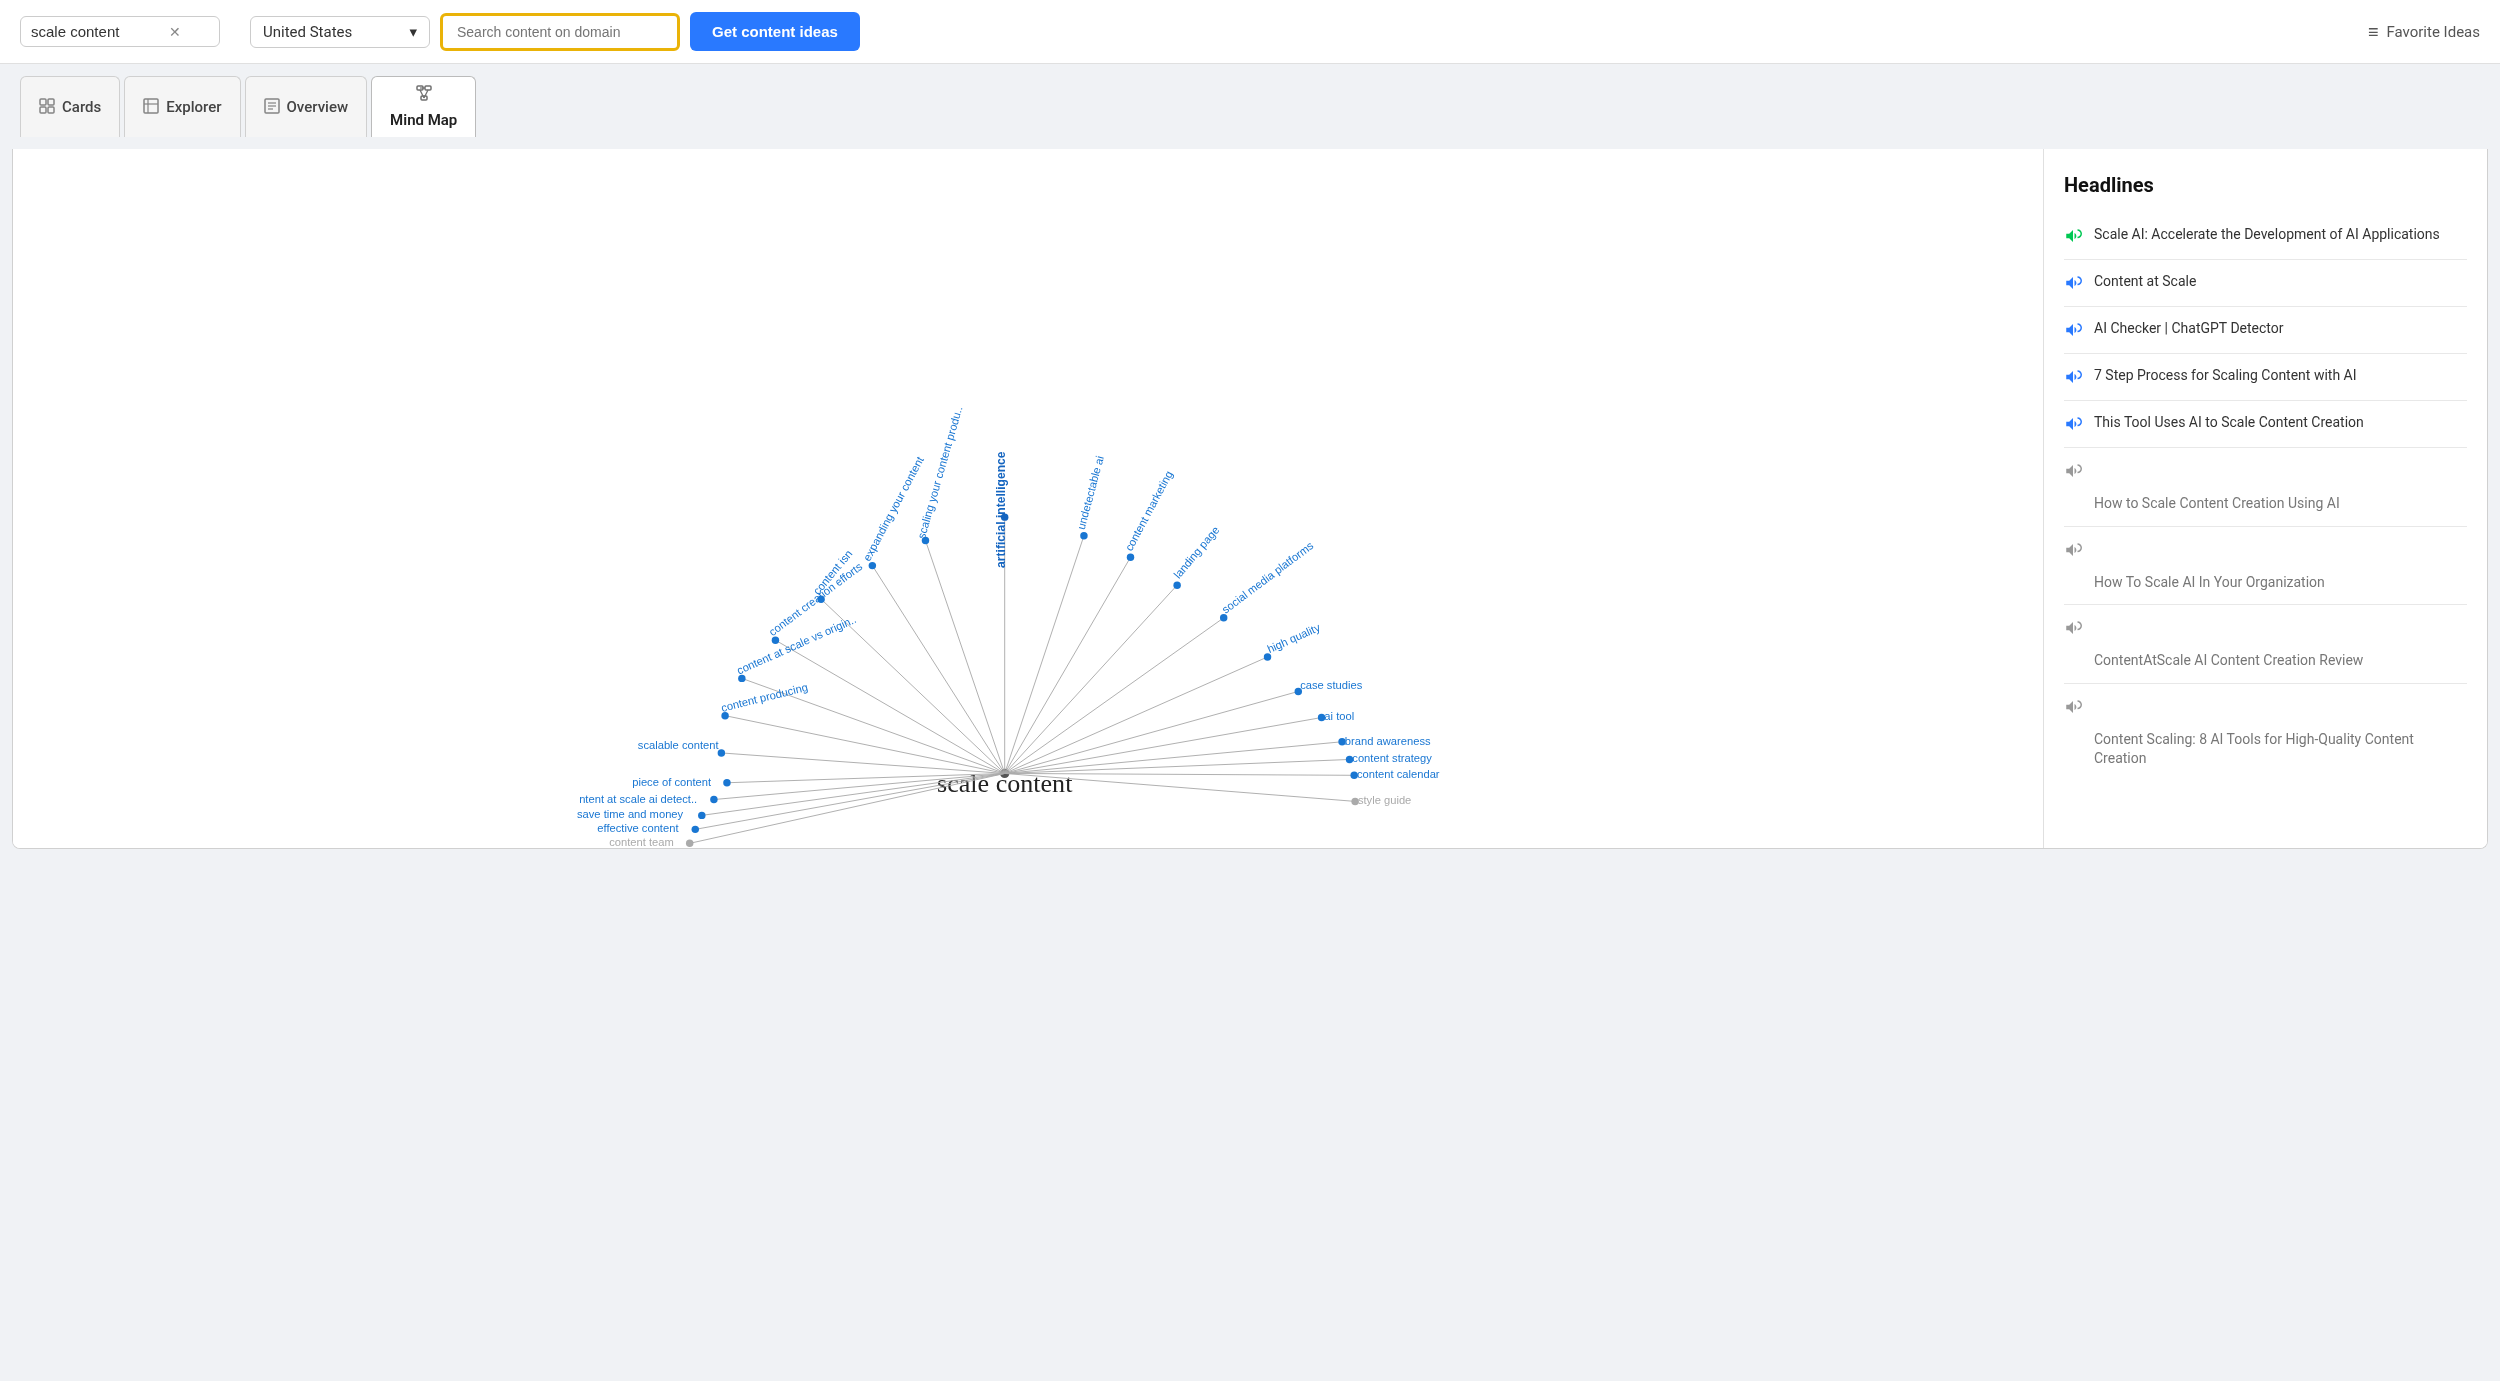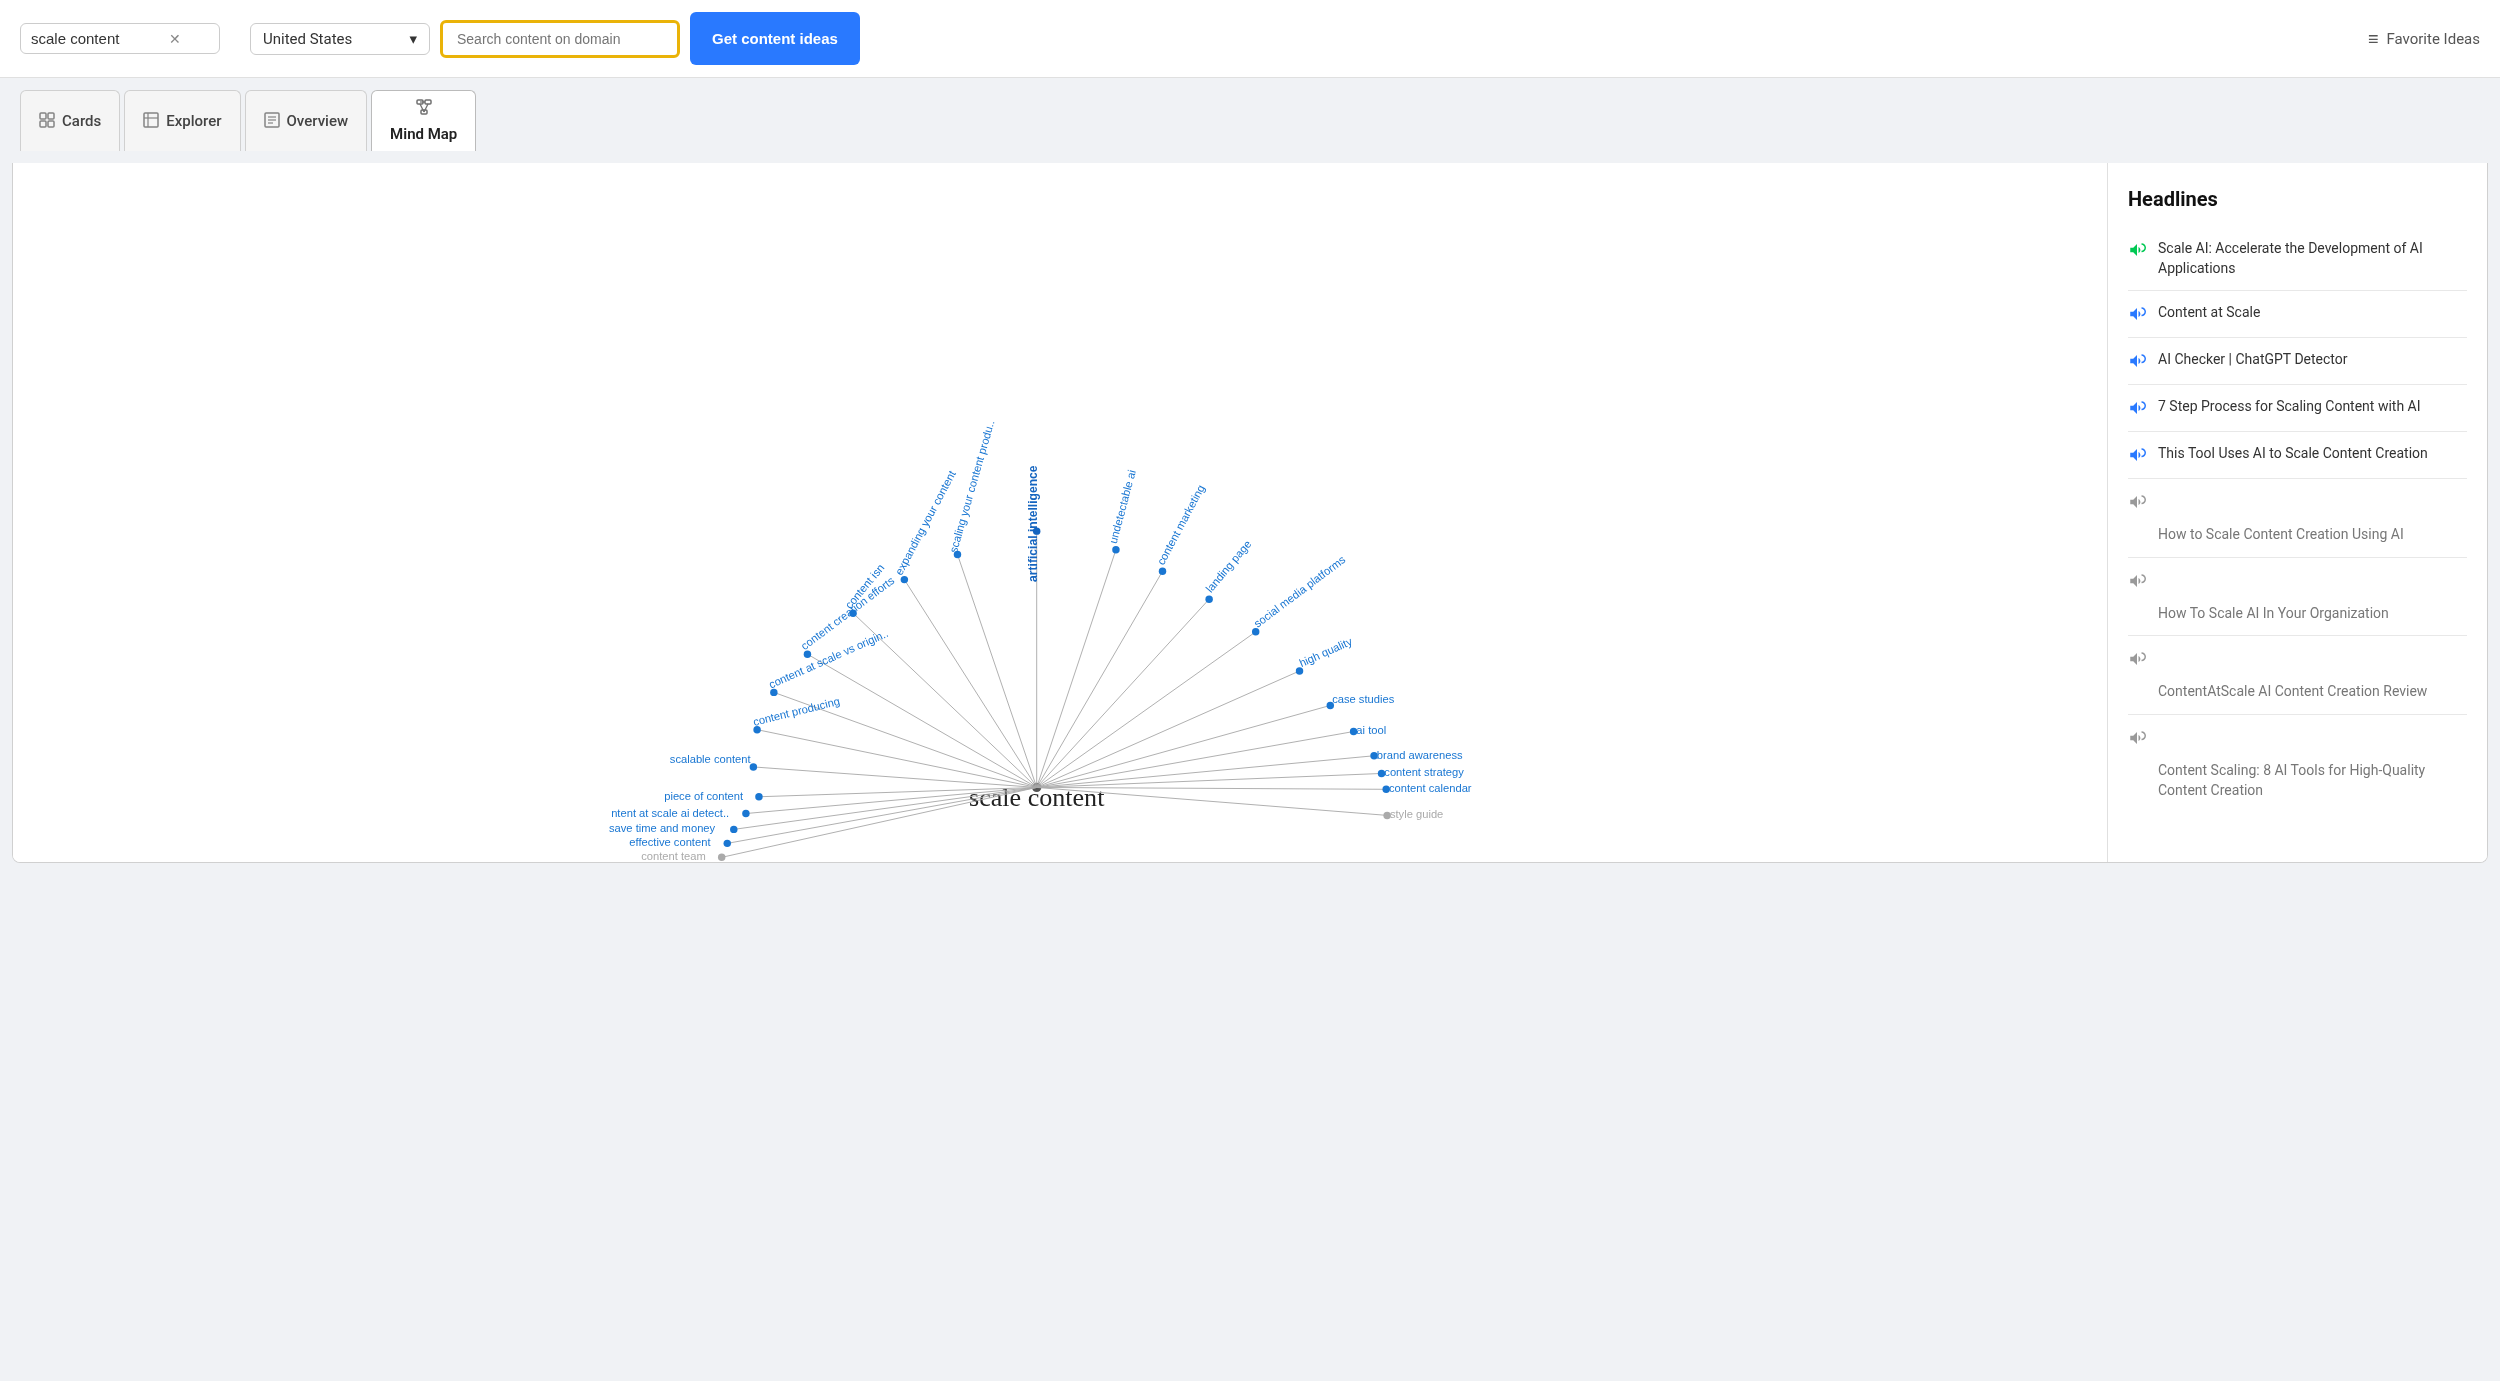--- a/index.html
+++ b/index.html
@@ -66,21 +66,21 @@
       color: #aaa;
       background: #fff;
       outline: none;
       min-width: 240px;
     }
     .get-ideas-btn {
       background: #2979ff;
       color: #fff;
       border: none;
       border-radius: 6px;
-      padding: 18px 22px;
+      padding: 11px 22px;
       font-size: 15px;
       font-weight: 600;
       cursor: pointer;
       white-space: nowrap;
     }
     .favorite-ideas {
       margin-left: auto;
       display: flex;
       align-items: center;
       gap: 8px;
@@ -147,21 +147,21 @@
     }
     .mindmap-canvas {
       width: 100%;
       height: 100%;
       position: absolute;
       top: 0; left: 0;
     }
 
     
     .headlines-sidebar {
-      width: 380px;
+      width: 444px;
       border-left: 1px solid #e0e0e0;
       padding: 24px 20px;
       overflow-y: auto;
       background: #fff;
     }
     .headlines-title {
       font-size: 20px;
       font-weight: 700;
       color: #111;
       margin-bottom: 16px;

